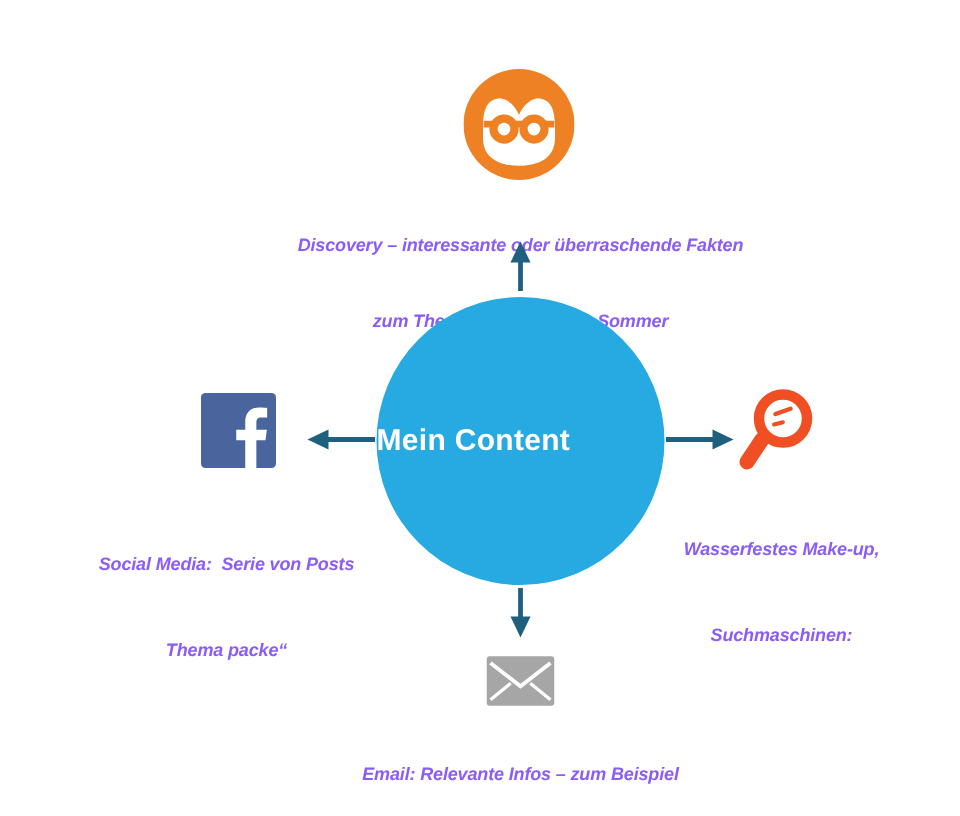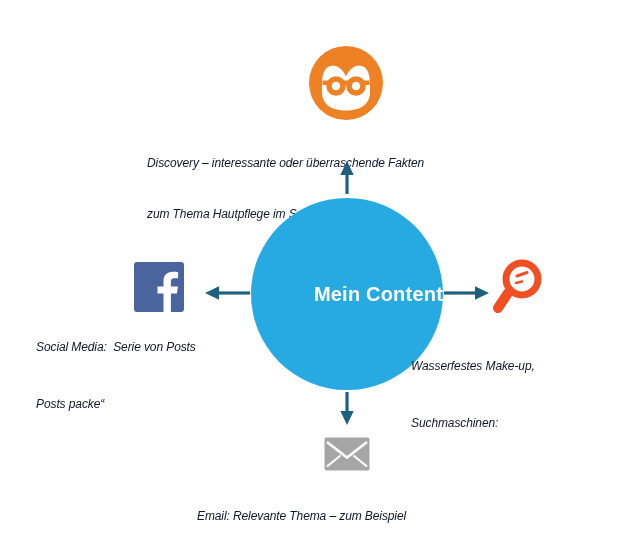--- a/index.html
+++ b/index.html
@@ -7,36 +7,37 @@
   #stage{
     position:relative;
     width:640px;height:544px;
     background:#ffffff;
     overflow:hidden;
     font-family:"Liberation Sans",sans-serif;
   }
   .abs{position:absolute;}
   .caption{
     position:absolute;
-    color:#0f172a;
-    font-weight:normal;
+    text-align:center;
+    color:#8b5cf6;
+    font-weight:bold;
     font-style:italic;
     font-size:12px;
     letter-spacing:-0.1px;
     white-space:pre;
   }
   .caption .ln{display:block;}
   .lh17{line-height:17px;}
   .lh19{line-height:19px;}
   #center-circle{
     left:251px;top:198px;
     width:192px;height:192px;
     border-radius:50%;
     background:#27A9E1;
-    display:flex;align-items:center;justify-content:flex-end;
+    display:flex;align-items:center;justify-content:flex-start;
   }
   #center-label{
     color:#FFFFFF;
     font-weight:bold;
     font-size:20px;
     letter-spacing:0.2px;
   }
   svg{display:block;}
 </style>
 </head>
@@ -95,23 +96,23 @@
 
   <div class="abs" style="left:134px;top:262px;width:50px;height:50px;">
     <svg width="50" height="50" viewBox="0 0 50 50">
       <rect width="50" height="50" rx="3" fill="#4A649E"></rect>
       <path d="M29.5,50 V31.5 h-6 v-7 h6 v-5.3 c0,-6.1 3.6,-9.5 9.2,-9.5
                c2.6,0 4.8,0.2 5.4,0.3 v6.3 h-3.7 c-2.9,0 -3.5,1.4 -3.5,3.4
                v4.8 h7 l-0.9,7 h-6.1 V50 Z" fill="#FFFFFF"></path>
     </svg>
   </div>
 
-  <div class="caption lh19" style="left:36px;top:300px;width:230px;">
+  <div class="caption lh19" style="left:36px;top:329px;width:230px;">
     <span class="ln">Social Media:  Serie von Posts</span>
-    <span class="ln">Posts packe“</span>
+    <span class="ln">Thema packe“</span>
   </div>
 
   <div class="abs" style="left:489px;top:256px;width:58px;height:62px;">
     <svg width="58" height="62" viewBox="0 0 58 62">
       <circle cx="33" cy="23" r="16" fill="none" stroke="#F04E23" stroke-width="7"></circle>
       <line x1="19" y1="37" x2="9" y2="52" stroke="#F04E23" stroke-width="10" stroke-linecap="round"></line>
       <line x1="28" y1="20" x2="38" y2="16.5" stroke="#F04E23" stroke-width="3" stroke-linecap="round"></line>
       <line x1="27" y1="27" x2="33" y2="25.5" stroke="#F04E23" stroke-width="2.6" stroke-linecap="round"></line>
     </svg>
   </div>
@@ -123,17 +124,17 @@
 
   <div class="abs" style="left:324px;top:437px;width:46px;height:34px;">
     <svg width="46" height="34" viewBox="0 0 46 34">
       <rect x="0.5" y="0.5" width="45" height="33" rx="2" fill="#A6A6A6"></rect>
       <path d="M3,5 L23,20.5 L43,5" stroke="#FFFFFF" stroke-width="2.6" fill="none"></path>
       <path d="M3,29.5 L16.5,18.5 M43,29.5 L29.5,18.5" stroke="#FFFFFF" stroke-width="2.2" fill="none"></path>
     </svg>
   </div>
 
   <div class="caption lh19" style="left:197px;top:469px;width:300px;">
-    <span class="ln">Email: Relevante Thema – zum Beispiel</span>
+    <span class="ln">Email: Relevante Infos – zum Beispiel</span>
     
   </div>
 
 </div>
 
 </body></html>

